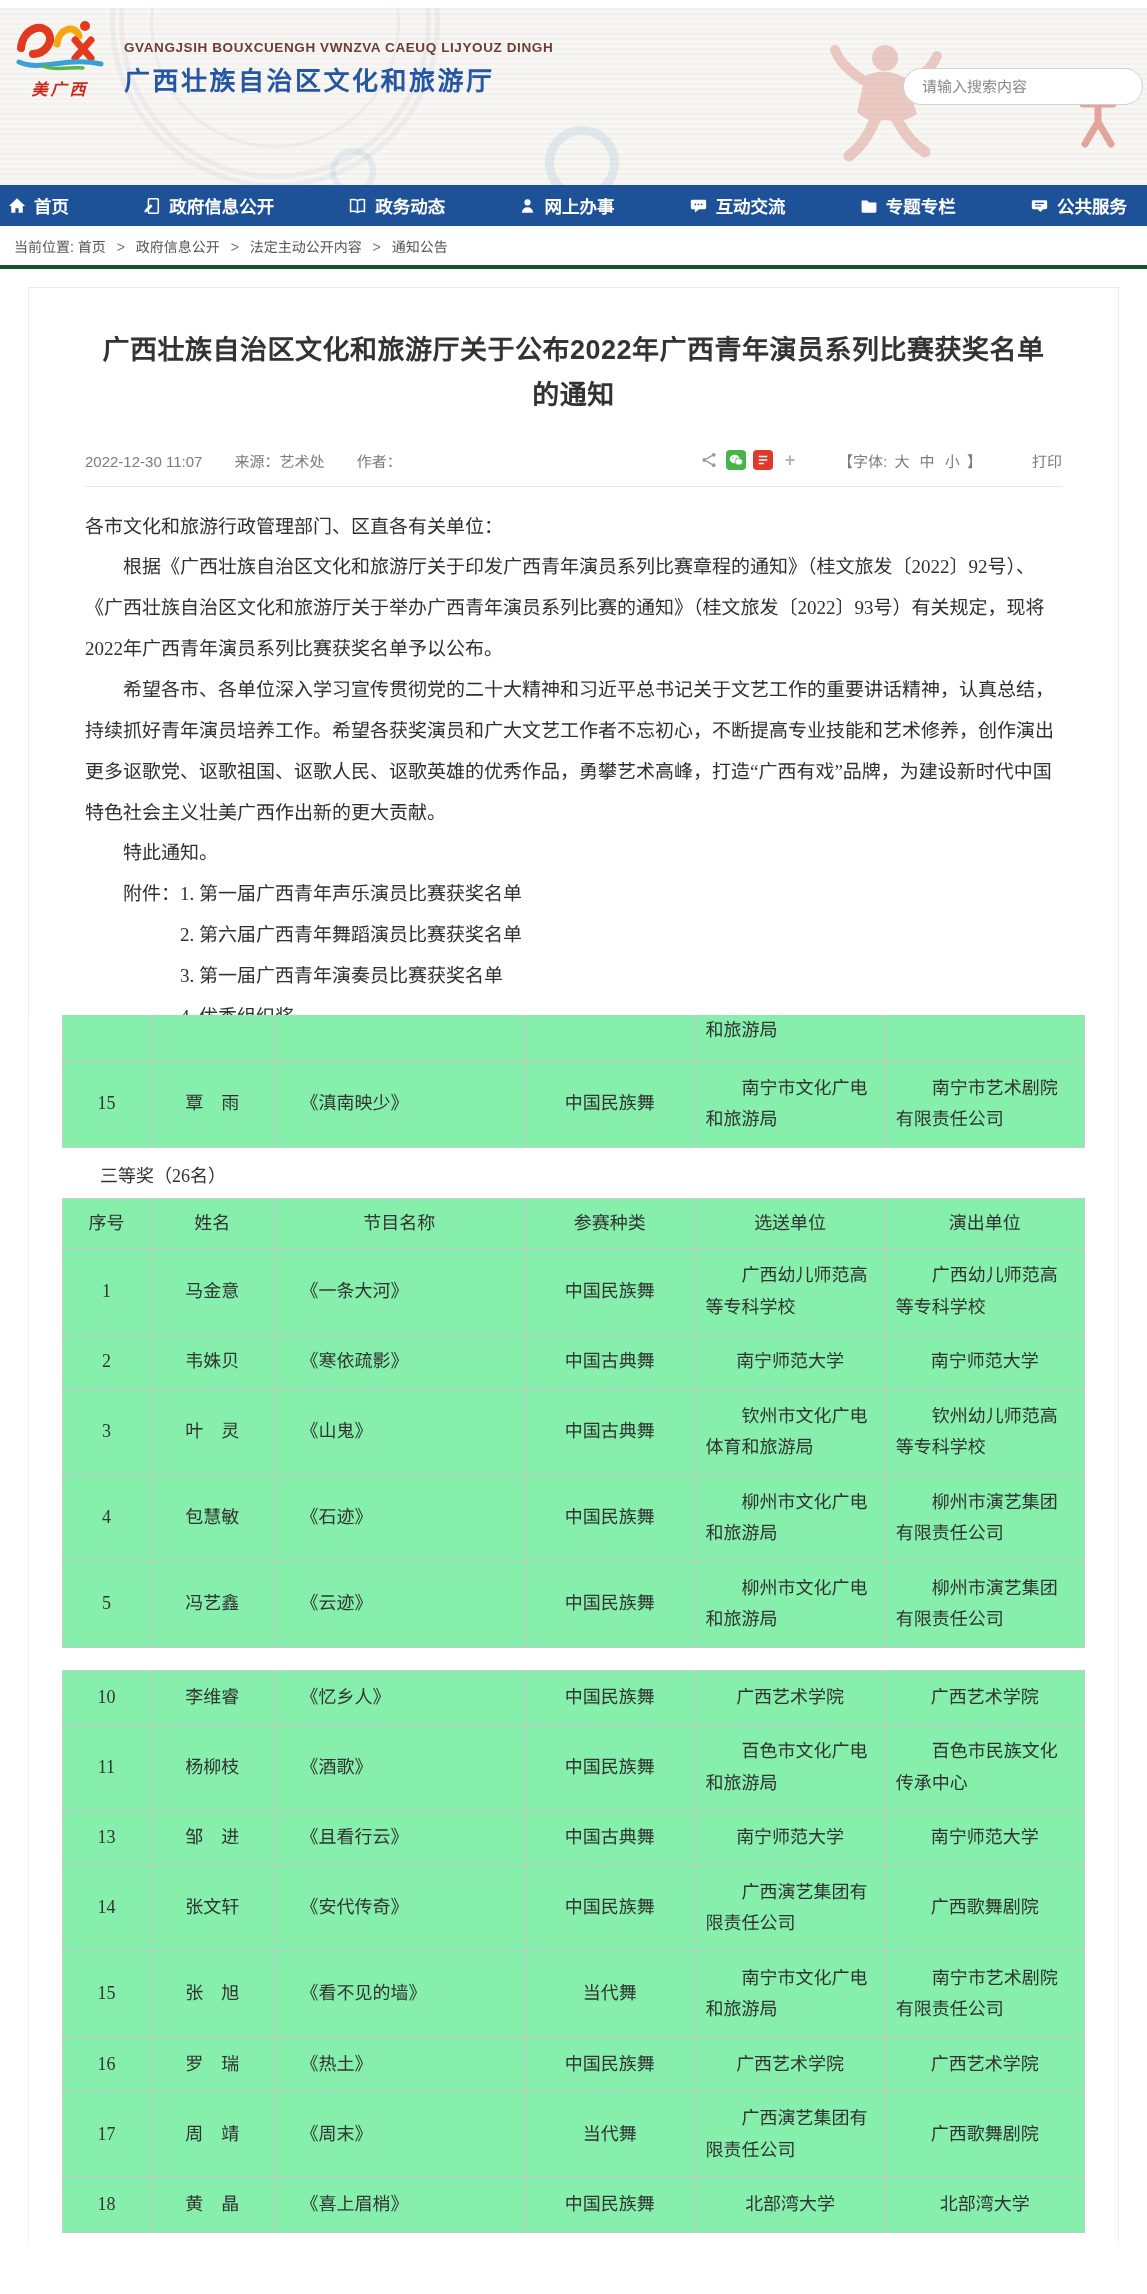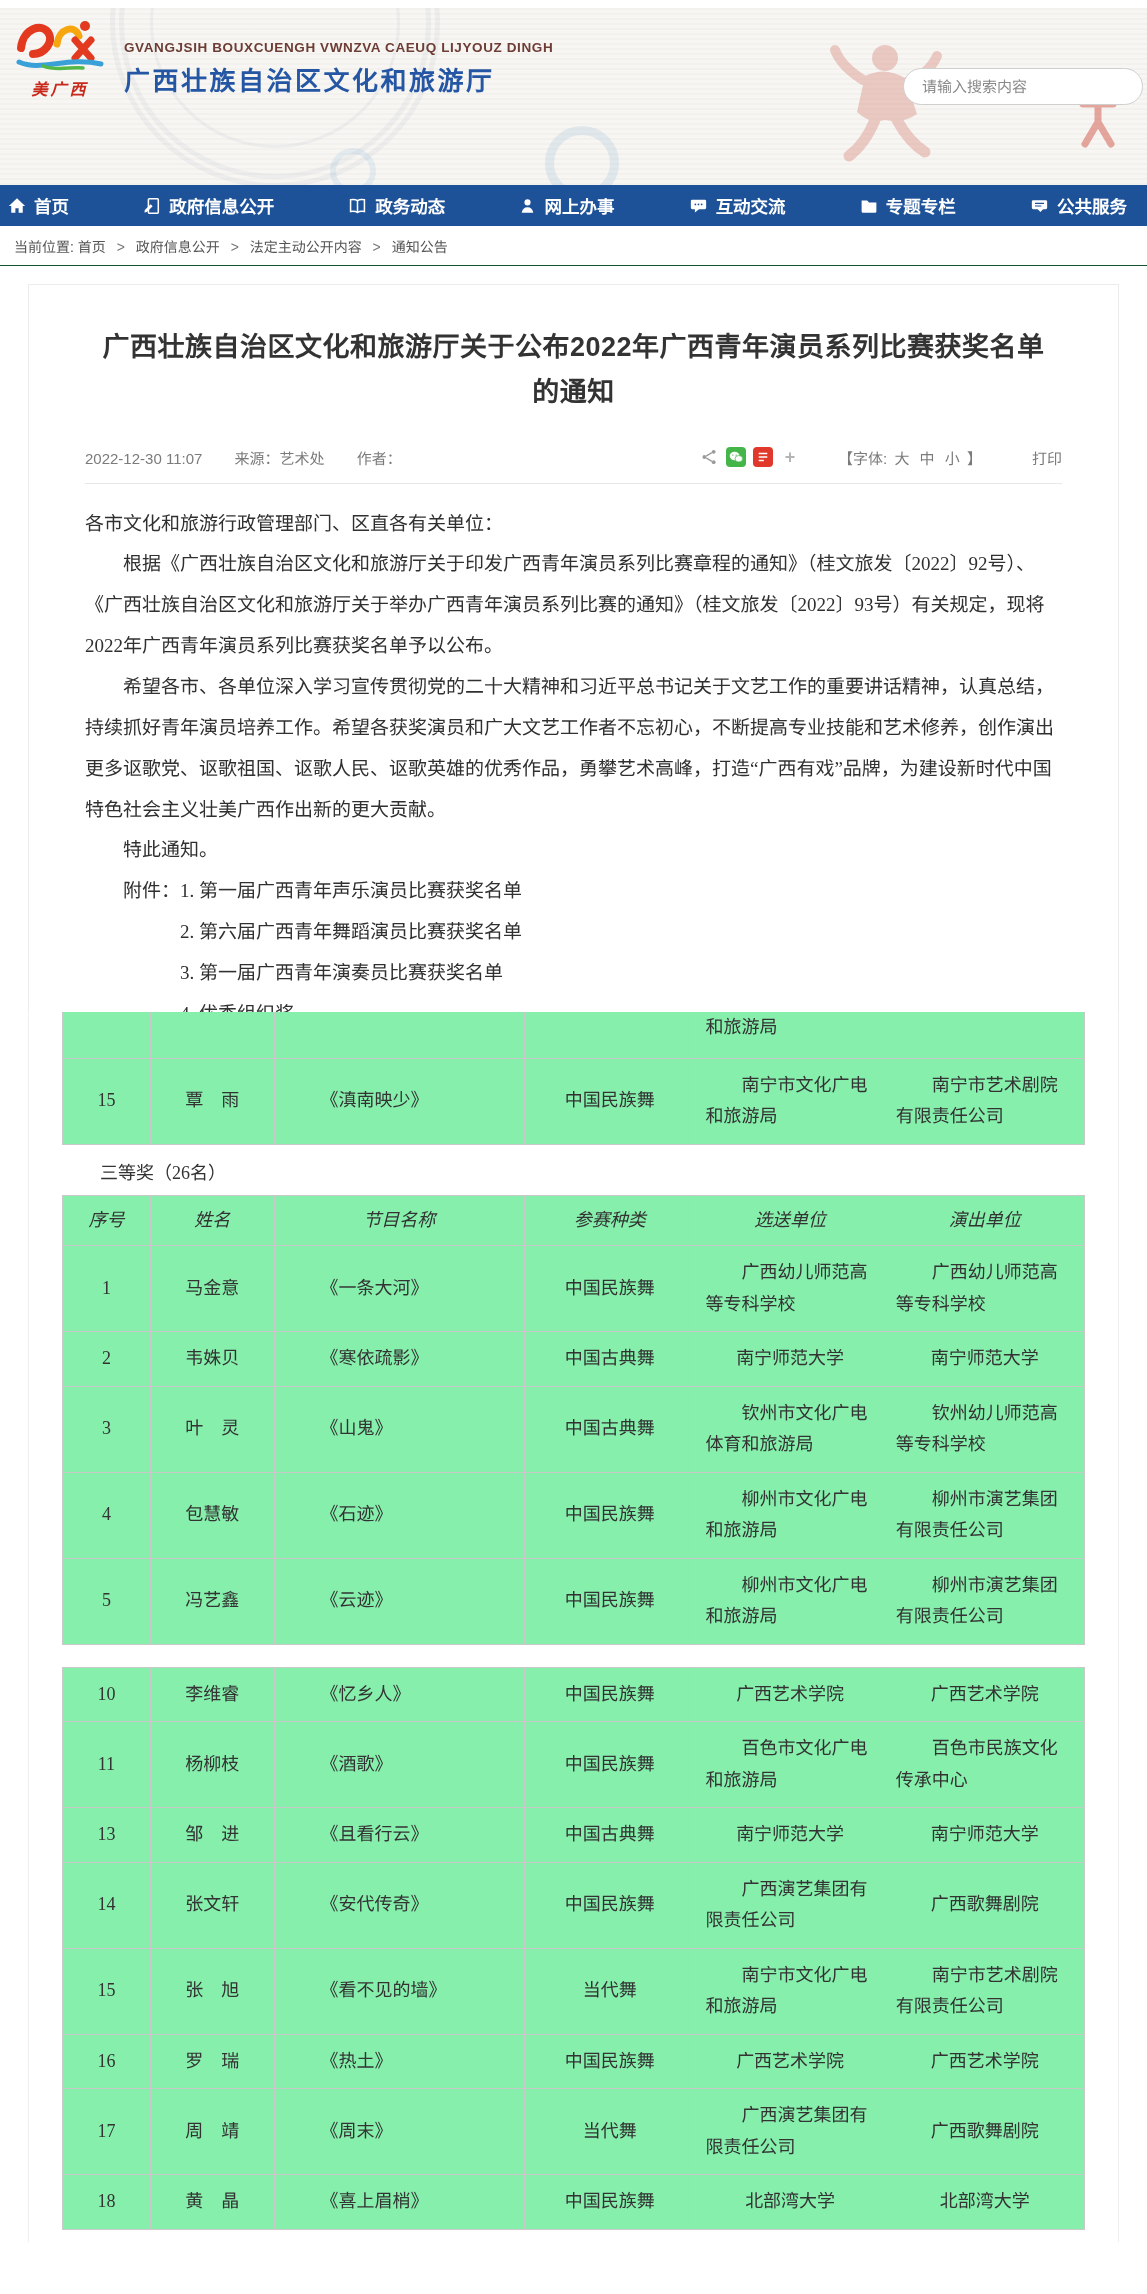--- a/index.html
+++ b/index.html
@@ -32,21 +32,21 @@
   .search-box{position:absolute;right:4px;top:60px;width:240px;height:37px;border:1px solid #cfcfcf;border-radius:19px;
     padding:0 18px;font-size:15px;color:#333;background:#fff;outline:none;}
   .search-box::placeholder{color:#8a8a8a;}
 
   
   .nav{height:41px;background:var(--nav-blue);display:flex;align-items:center;justify-content:space-between;padding:0 20px 0 8px;}
   .nav-item{display:flex;align-items:center;gap:8px;color:#fff;font-size:17.5px;font-weight:600;text-decoration:none;cursor:pointer;white-space:nowrap;}
   .nav-item svg{display:block;}
 
   
-  .crumbs{padding:10px 14px 9px;font-size:14px;color:#555;border-bottom:1px solid #14532d;}
+  .crumbs{padding:10px 14px 9px;font-size:14px;color:#555;border-bottom:4px solid #14532d;}
   .crumbs a{color:#555;text-decoration:none;cursor:pointer;}
   .crumb-sep{margin:0 7px;color:#777;}
 
   
   .doc-card{margin:18px 28px 0;border:1px solid #ececec;border-bottom:none;padding:0 56px;height:728px;overflow:hidden;background:#fff;}
   .doc-title{font-size:27px;line-height:1.66;font-weight:700;color:#333;text-align:center;margin:40px 6px 0;letter-spacing:.5px;}
   .meta-row{margin-top:32px;display:flex;justify-content:space-between;align-items:center;font-size:15px;color:#7b7b7b;}
   .meta-left span{margin-right:28px;}
   .meta-right{display:flex;align-items:center;}
   .share-cluster{display:flex;align-items:center;gap:7px;margin-right:38px;}
@@ -60,22 +60,22 @@
   .doc-divider{border-top:1px solid #e8e8e8;margin-top:15px;}
   .article-body{margin-top:20px;font-size:19px;line-height:2.15;color:#303030;
     font-family:"Liberation Serif","DejaVu Serif",serif;}
   .article-body p{margin:0;}
 
   
   .content-shell{margin:0 28px;border-left:1px solid #f0f0f0;border-right:1px solid #f0f0f0;padding:0 33px 12px;background:#fff;}
   table.award{width:100%;border-collapse:collapse;table-layout:fixed;background:#86efac;
     font-family:"Liberation Serif","DejaVu Serif",serif;font-size:18px;color:#333;}
   .award td,.award th{border:1px solid #c9c9c9;text-align:center;padding:11px 8px;line-height:1.75;word-break:break-all;}
-  .award th{font-weight:400;padding:9px 24px;font-style:italic;}
-  .award td.prog{text-align:left;padding-left:46px;}
+  .award th{font-weight:400;padding:9px 24px;}
+  .award td.prog{text-align:left;padding-left:26px;}
   .award td.org.long{text-align:left;text-indent:2em;padding-left:10px;padding-right:10px;}
   .award tr.partial td{border-top:none;vertical-align:top;padding-top:0;padding-bottom:14px;height:26px;}
   .award td.cut{text-align:left;text-indent:0;padding-left:10px;}
   .award tr.hl{position:relative;z-index:4;box-shadow:0 0 0 8px var(--hl-red);outline:8px solid var(--hl-red);}
   .section-label{margin:13px 0 11px 38px;font-family:"Liberation Serif","DejaVu Serif",serif;font-size:18px;color:#333;}
   .table-gap{height:22px;}
 </style>
 </head>
 <body>
 

